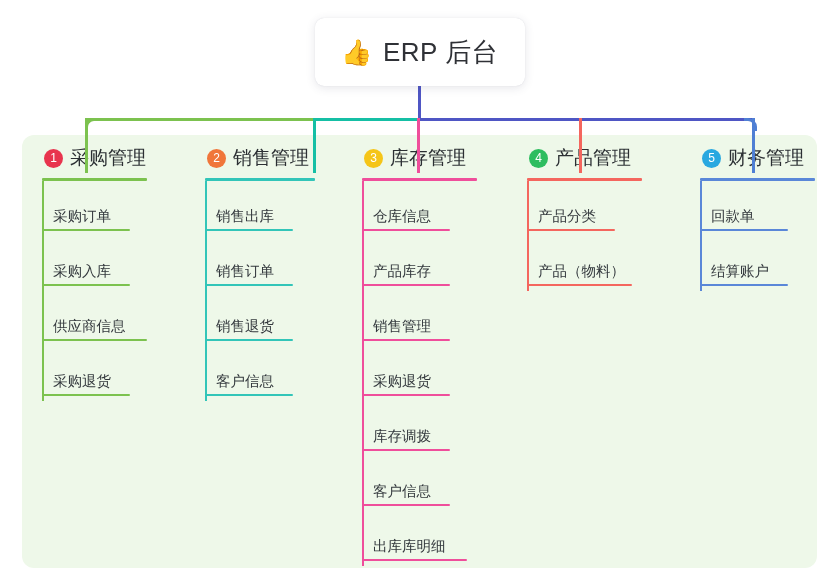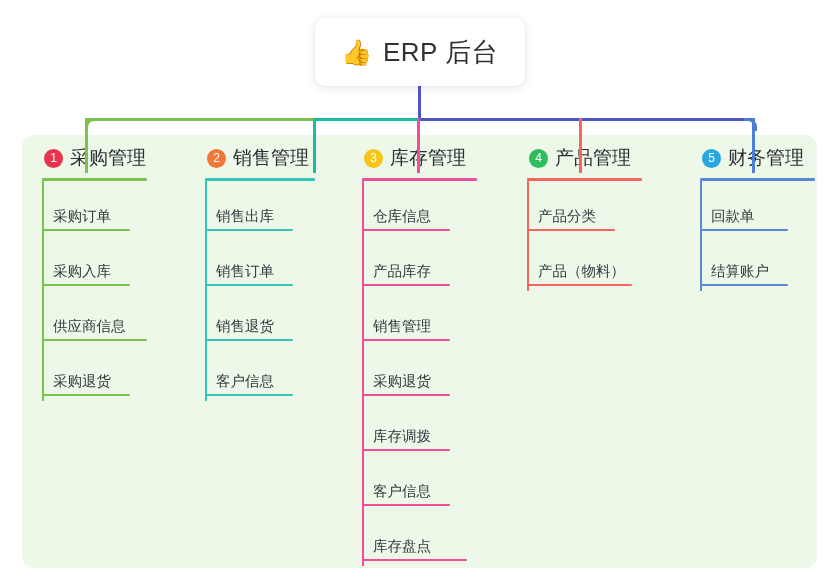--- a/index.html
+++ b/index.html
@@ -277,21 +277,21 @@
       </div>
       <div class="item">
         <span class="item-label">库存调拨</span>
         <div class="item-rule" style="background: rgb(239, 78, 155);"></div>
       </div>
       <div class="item">
         <span class="item-label">客户信息</span>
         <div class="item-rule" style="background: rgb(239, 78, 155);"></div>
       </div>
       <div class="item">
-        <span class="item-label">库存盘点</span>
+        <span class="item-label">出库库明细</span>
         <div class="item-rule wide" style="background: rgb(239, 78, 155);"></div>
       </div>
     </div>
   </div>
 <div class="column" id="col-3">
     <div class="col-head">
       <span class="badge" style="background: rgb(45, 189, 95);">4</span>
       <span class="col-title">产品管理</span>
     </div>
     <div class="head-rule" id="rule-3" style="background: rgb(244, 102, 94);"></div>

